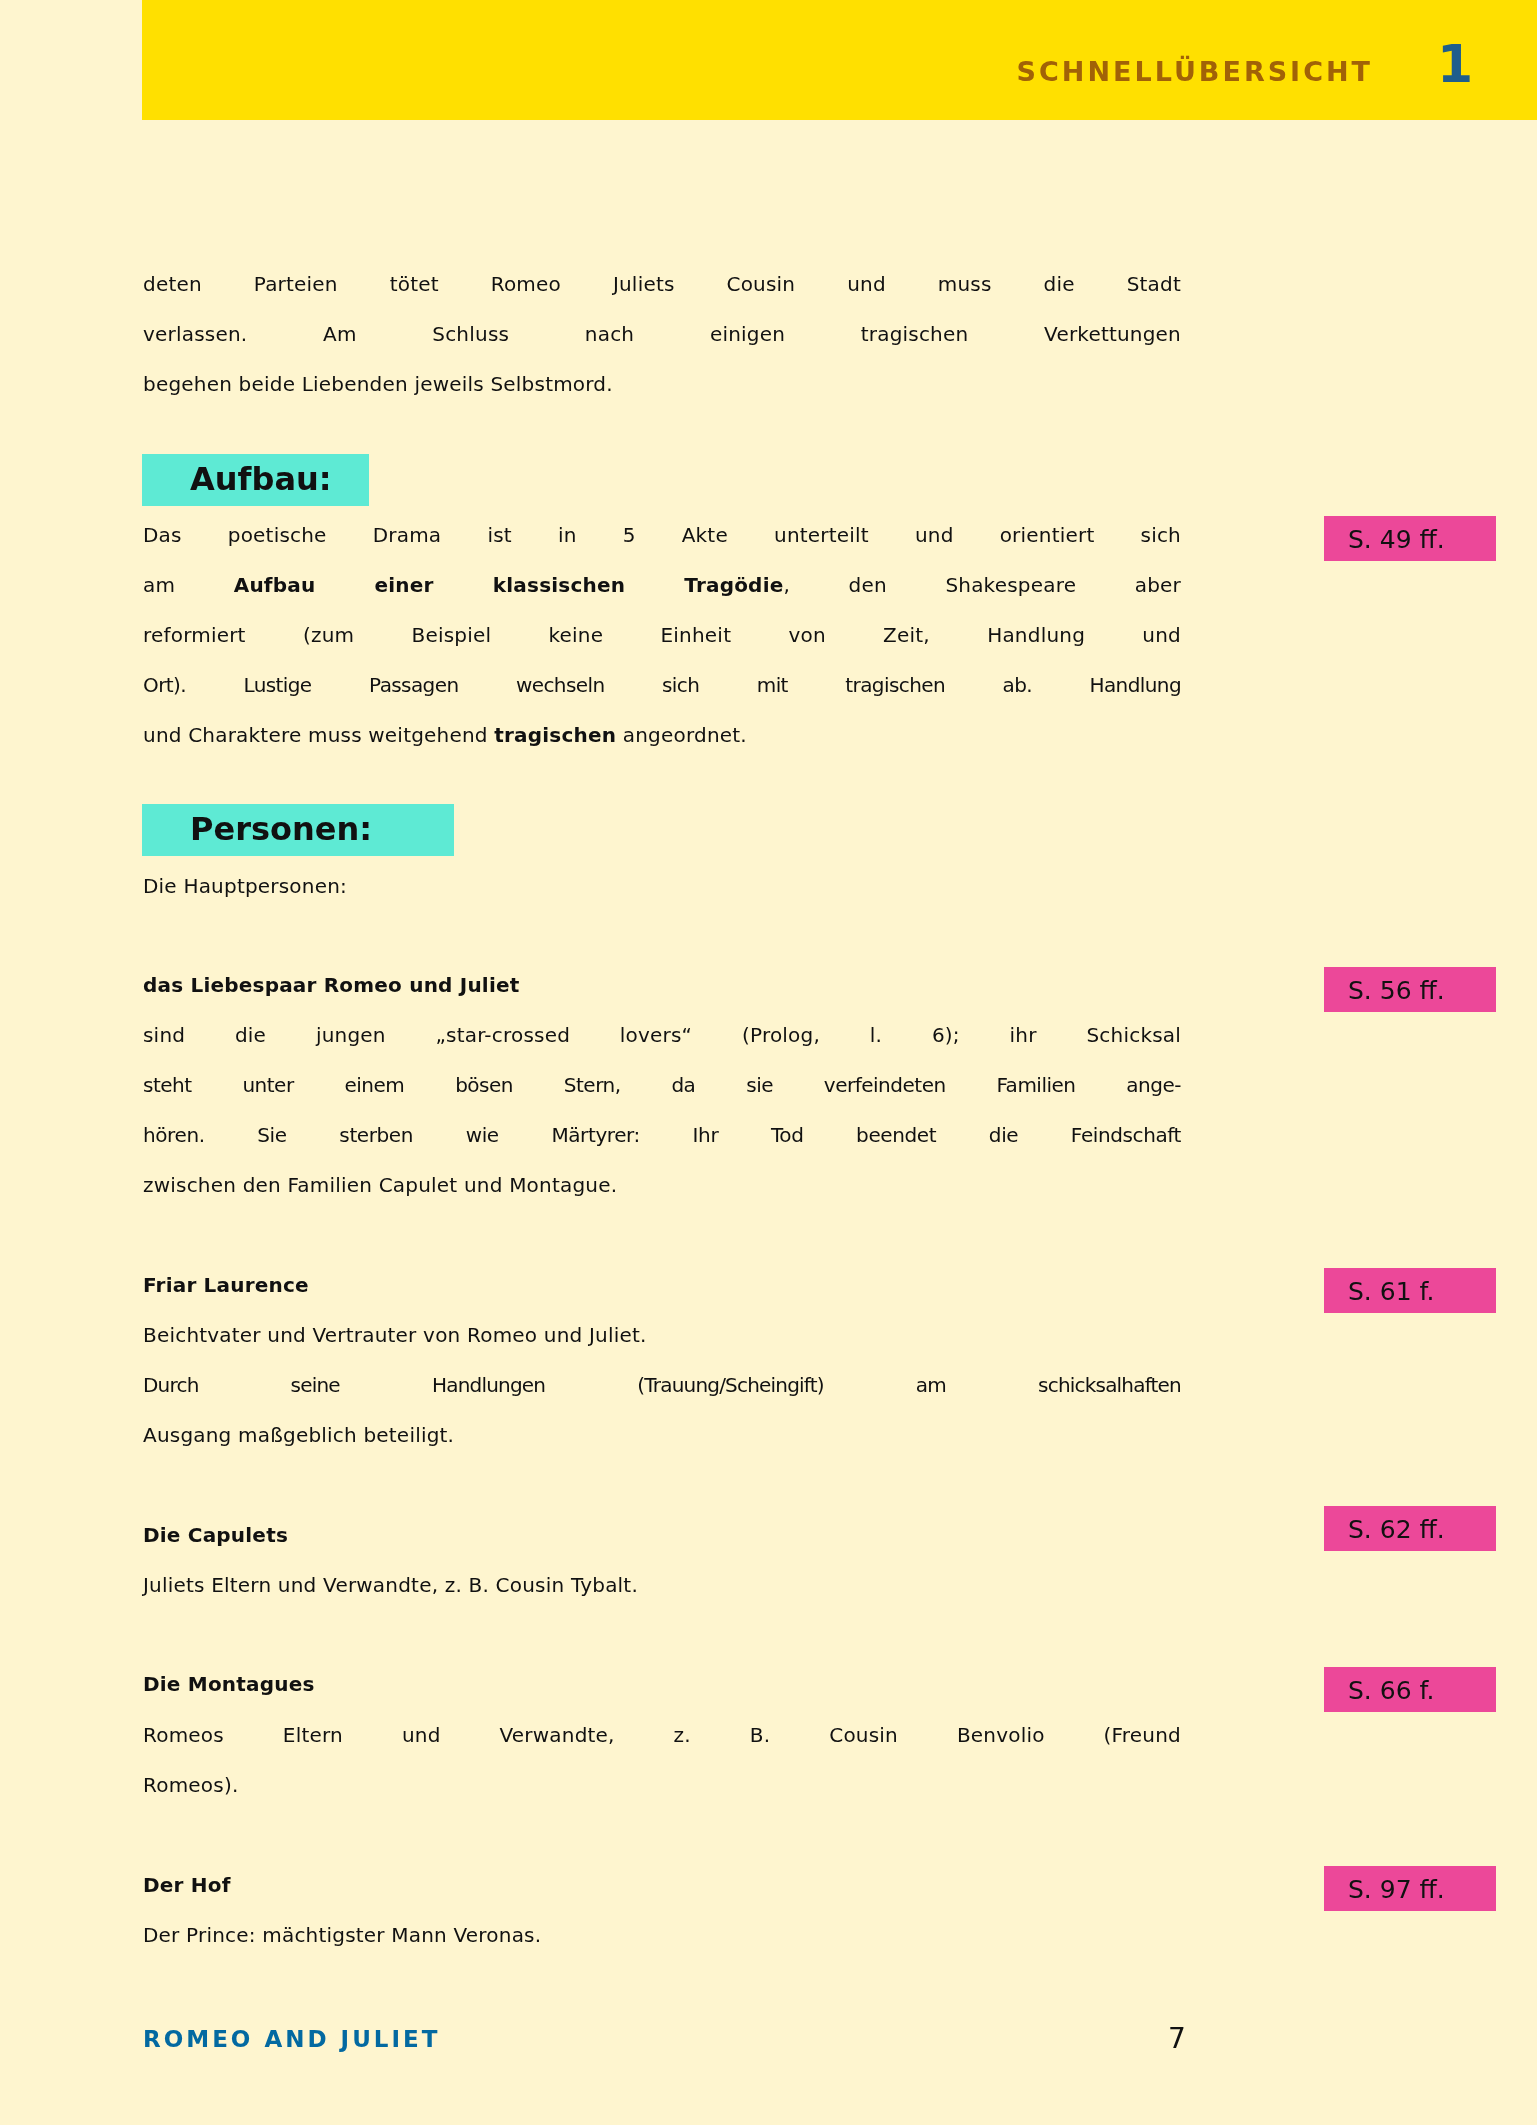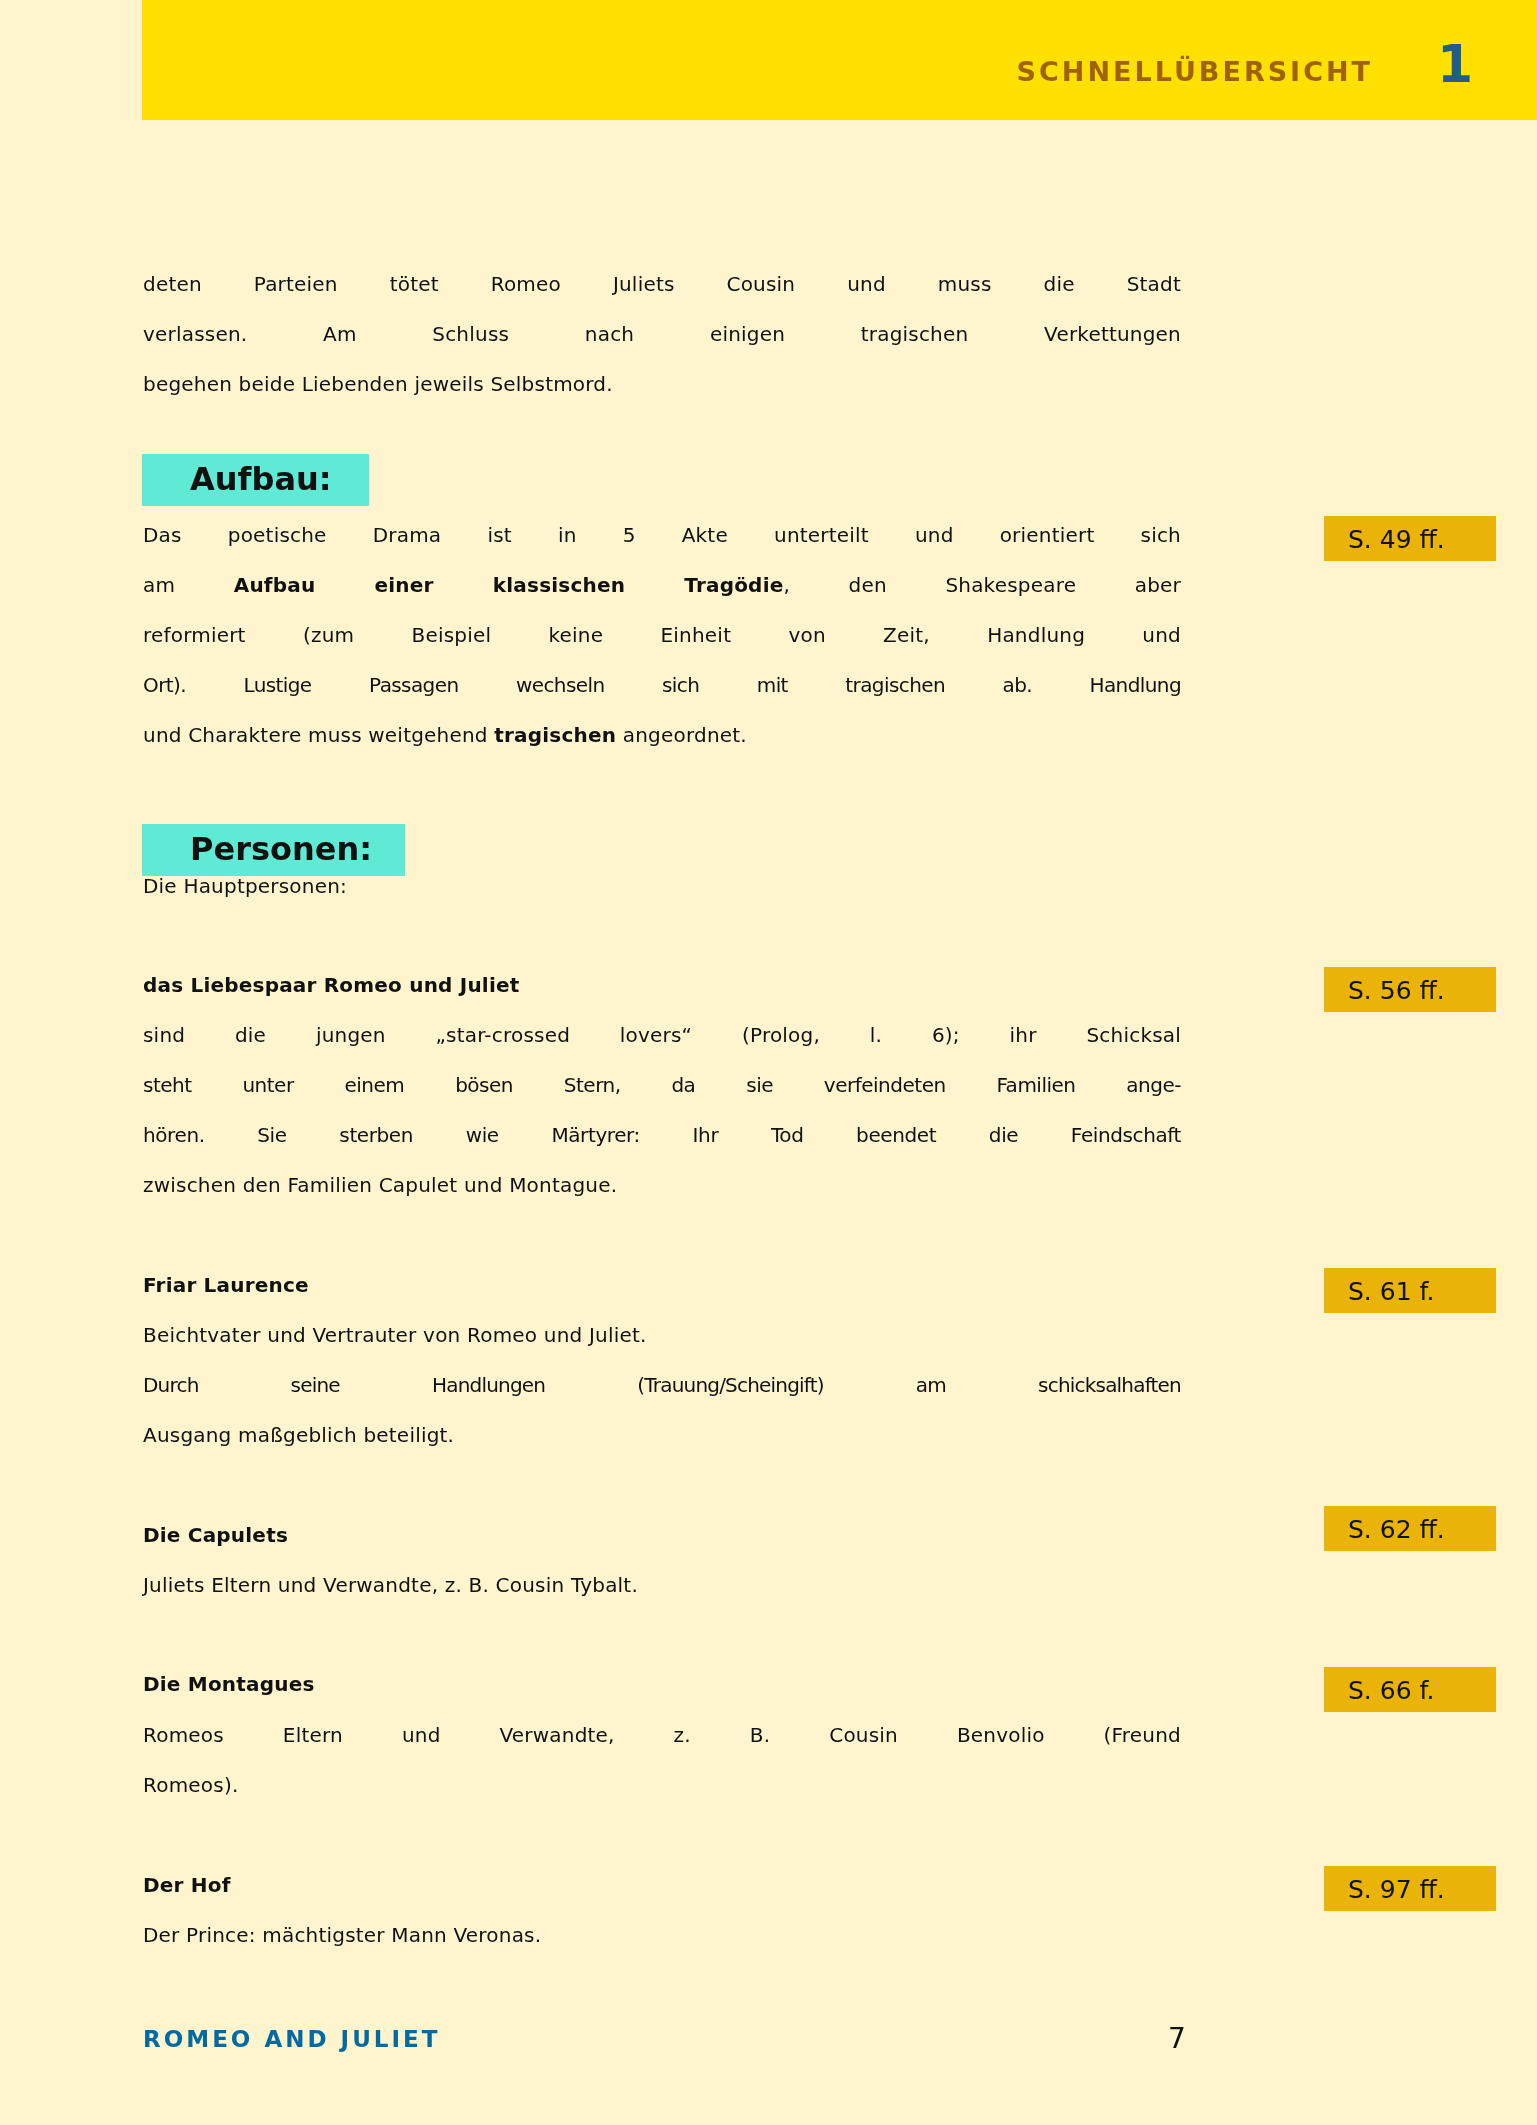--- a/index.html
+++ b/index.html
@@ -8,21 +8,21 @@
     font-family:"DejaVu Sans", sans-serif; color:#111;
   }
   .header-bar { position:absolute; left:142px; top:0; width:1395px; height:120px; background:#ffe000; }
   .header-title { position:absolute; right:164px; top:56px; font-size:27px; font-weight:bold; letter-spacing:3px; color:#a16207; }
   .header-num { position:absolute; left:1437px; top:34px; font-size:52px; font-weight:bold; color:#1f5e8c; }
   .line { position:absolute; left:143px; font-size:20px; line-height:40px; white-space:nowrap; letter-spacing:0.2px; }
   .line b { font-weight:bold; }
   .justify { width:1038px; text-align:justify; text-align-last:justify; }
   .label-box { position:absolute; left:142px; background:#5eead4; height:52px; }
   .label-box span { position:absolute; left:48px; top:6px; font-size:32px; font-weight:bold; }
-  .ref { position:absolute; left:1324px; width:172px; height:45px; background:#eab308; }
+  .ref { position:absolute; left:1324px; width:172px; height:45px; background:#ec4899; }
   .ref span { position:absolute; left:24px; top:9px; font-size:25px; }
   .footer-title { position:absolute; left:143px; top:2026px; font-size:23px; letter-spacing:3px; color:#0369a1; font-weight:bold; }
   .footer-page { position:absolute; left:1168px; top:2022px; font-size:28px; }
   .bold { font-weight:bold; }
 </style>
 </head>
 <body>
 
 <div class="header-bar"></div>
 <div class="header-title">SCHNELLÜBERSICHT</div>
@@ -37,21 +37,21 @@
   </div>
 <div class="ref" style="top:516px">
     <span>S. 49 ff.</span>
   </div>
 <div class="line justify" style="top:515px">Das poetische Drama ist in 5 Akte unterteilt und orientiert sich</div>
 <div class="line justify" style="top:565px"><span>am </span><b>Aufbau einer klassischen Tragödie</b><span>, den Shakespeare aber</span></div>
 <div class="line justify" style="top:615px">reformiert (zum Beispiel keine Einheit von Zeit, Handlung und</div>
 <div class="line justify" style="top:665px;letter-spacing:-0.6px">Ort). Lustige Passagen wechseln sich mit tragischen ab. Handlung</div>
 <div class="line" style="top:715px"><span>und Charaktere muss weitgehend </span><b>tragischen</b><span> angeordnet.</span></div>
 
-<div class="label-box" style="top:824px;width:263px">
+<div class="label-box" style="top:804px;width:312px">
     <span>Personen:</span>
   </div>
 <div class="line" style="top:866px">Die Hauptpersonen:</div>
 
 <div class="line bold" style="top:965px">das Liebespaar Romeo und Juliet</div>
 <div class="ref" style="top:967px">
     <span>S. 56 ff.</span>
   </div>
 <div class="line justify" style="top:1015px">sind die jungen „star-crossed lovers“ (Prolog, l. 6); ihr Schicksal</div>
 <div class="line justify" style="top:1065px;letter-spacing:-0.5px">steht unter einem bösen Stern, da sie verfeindeten Familien ange-</div>

